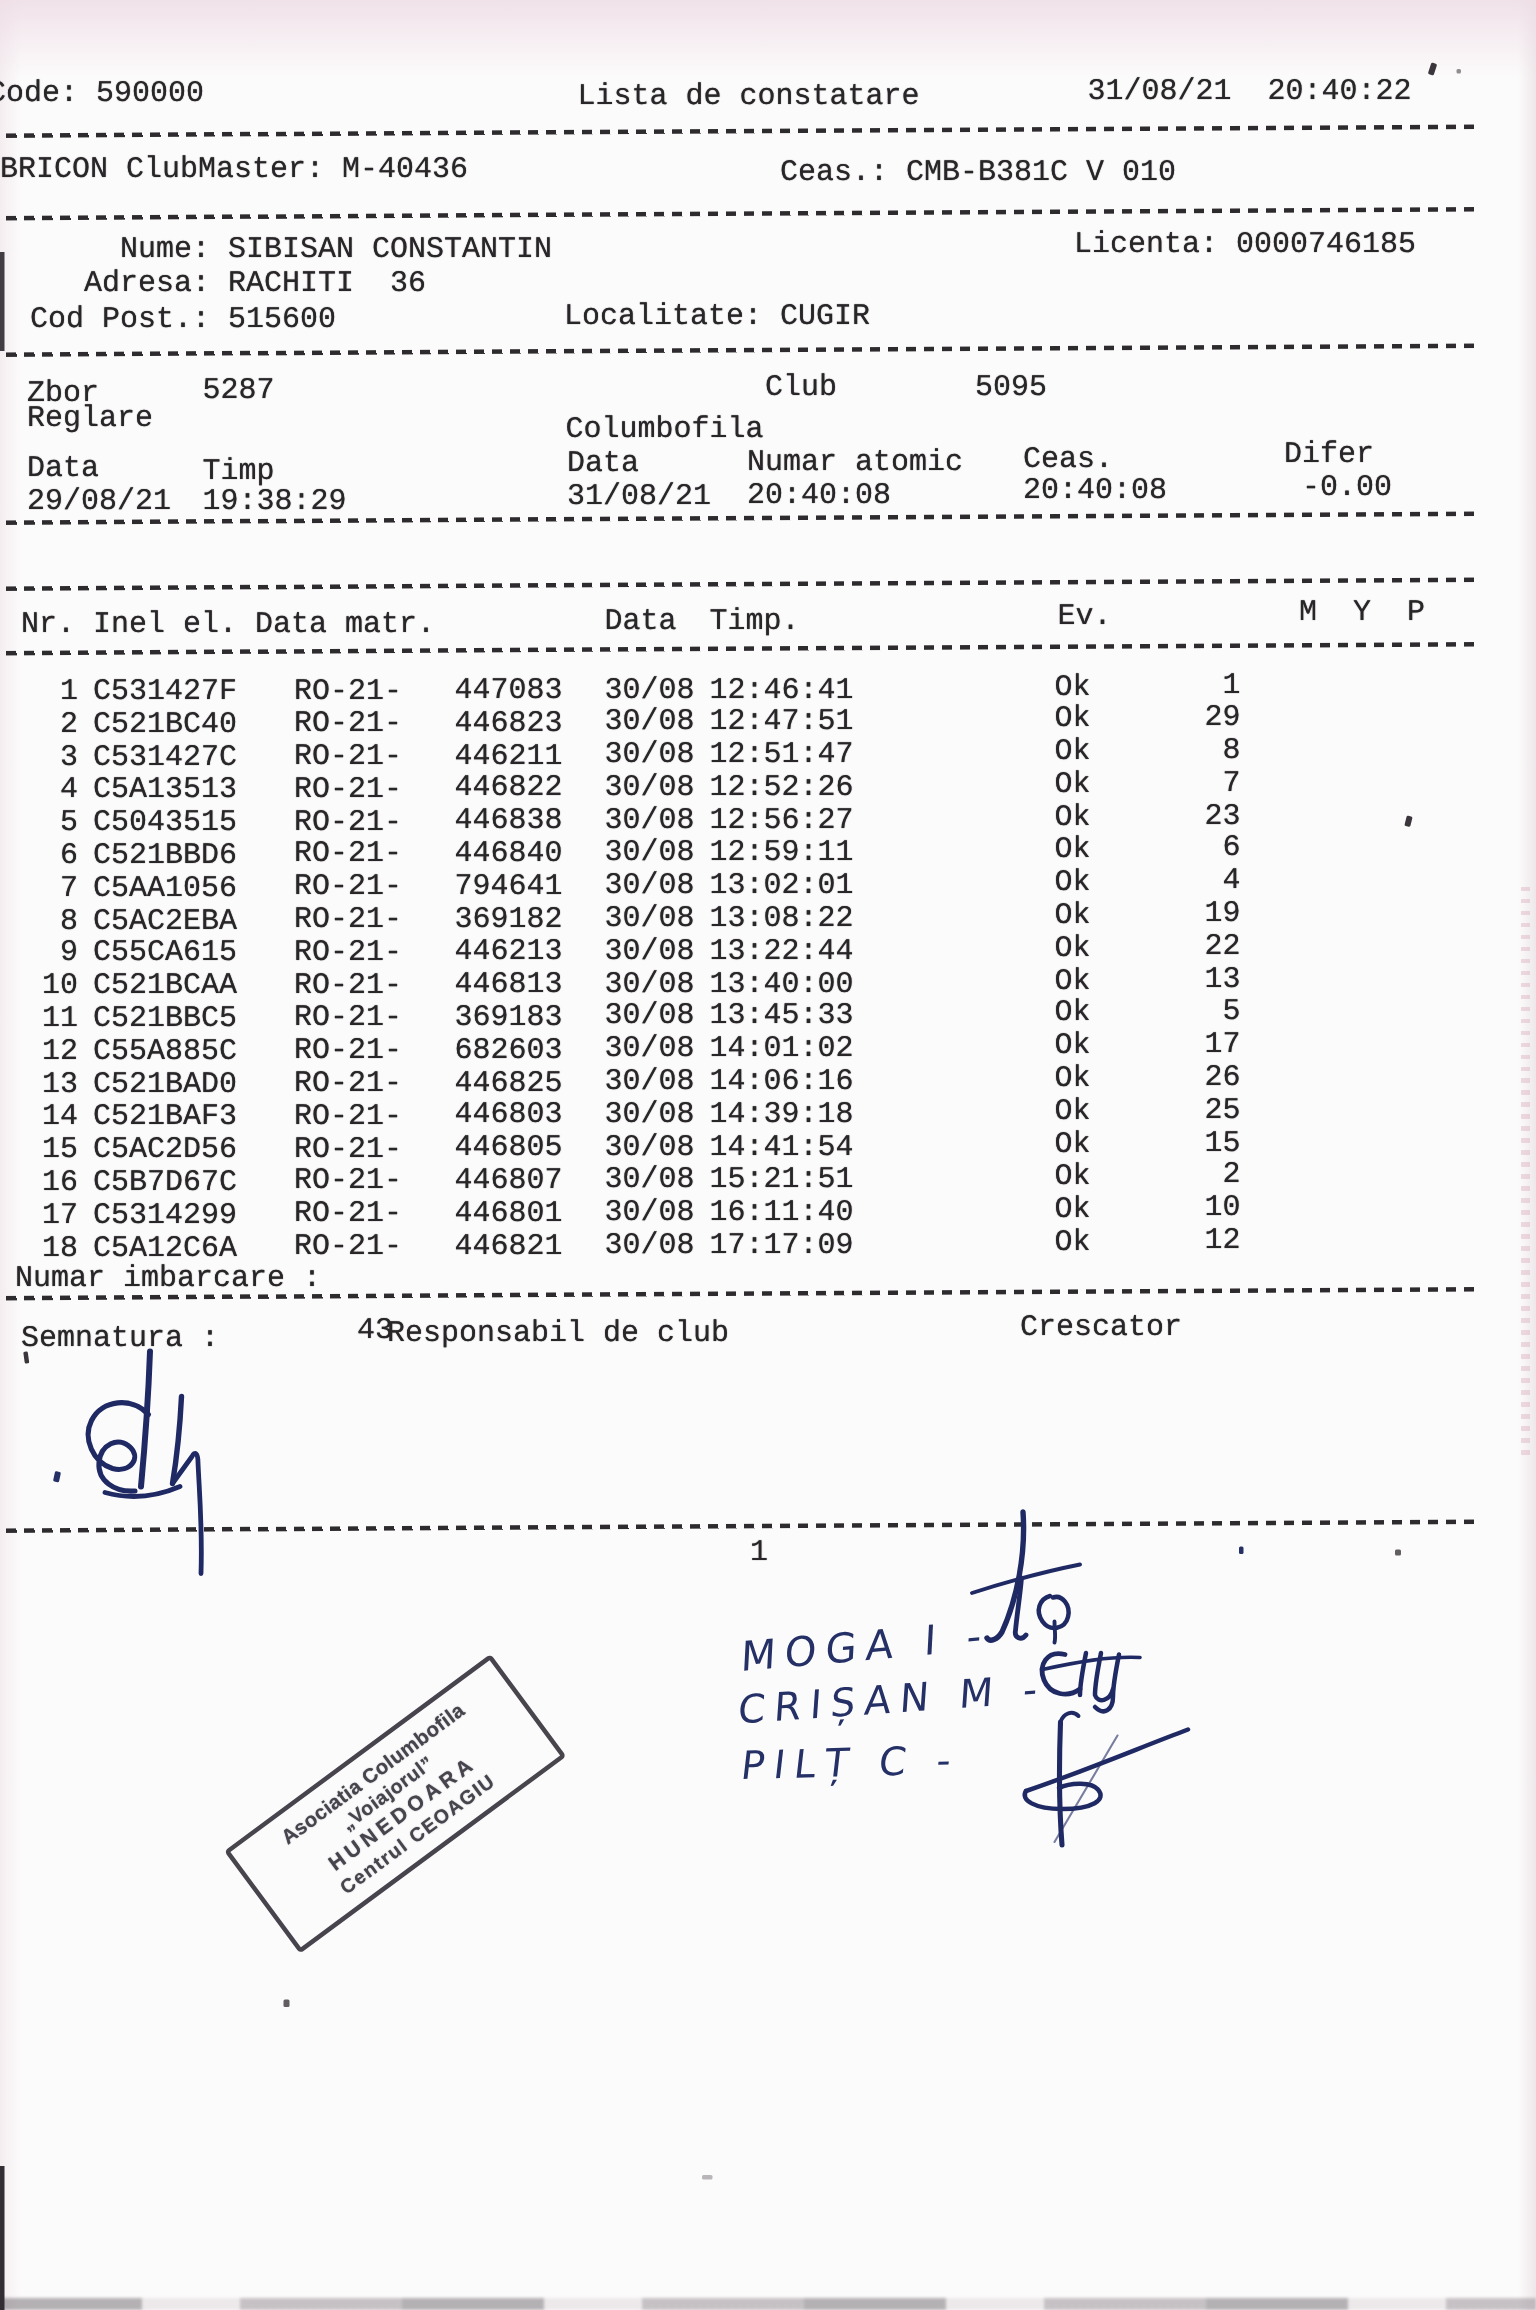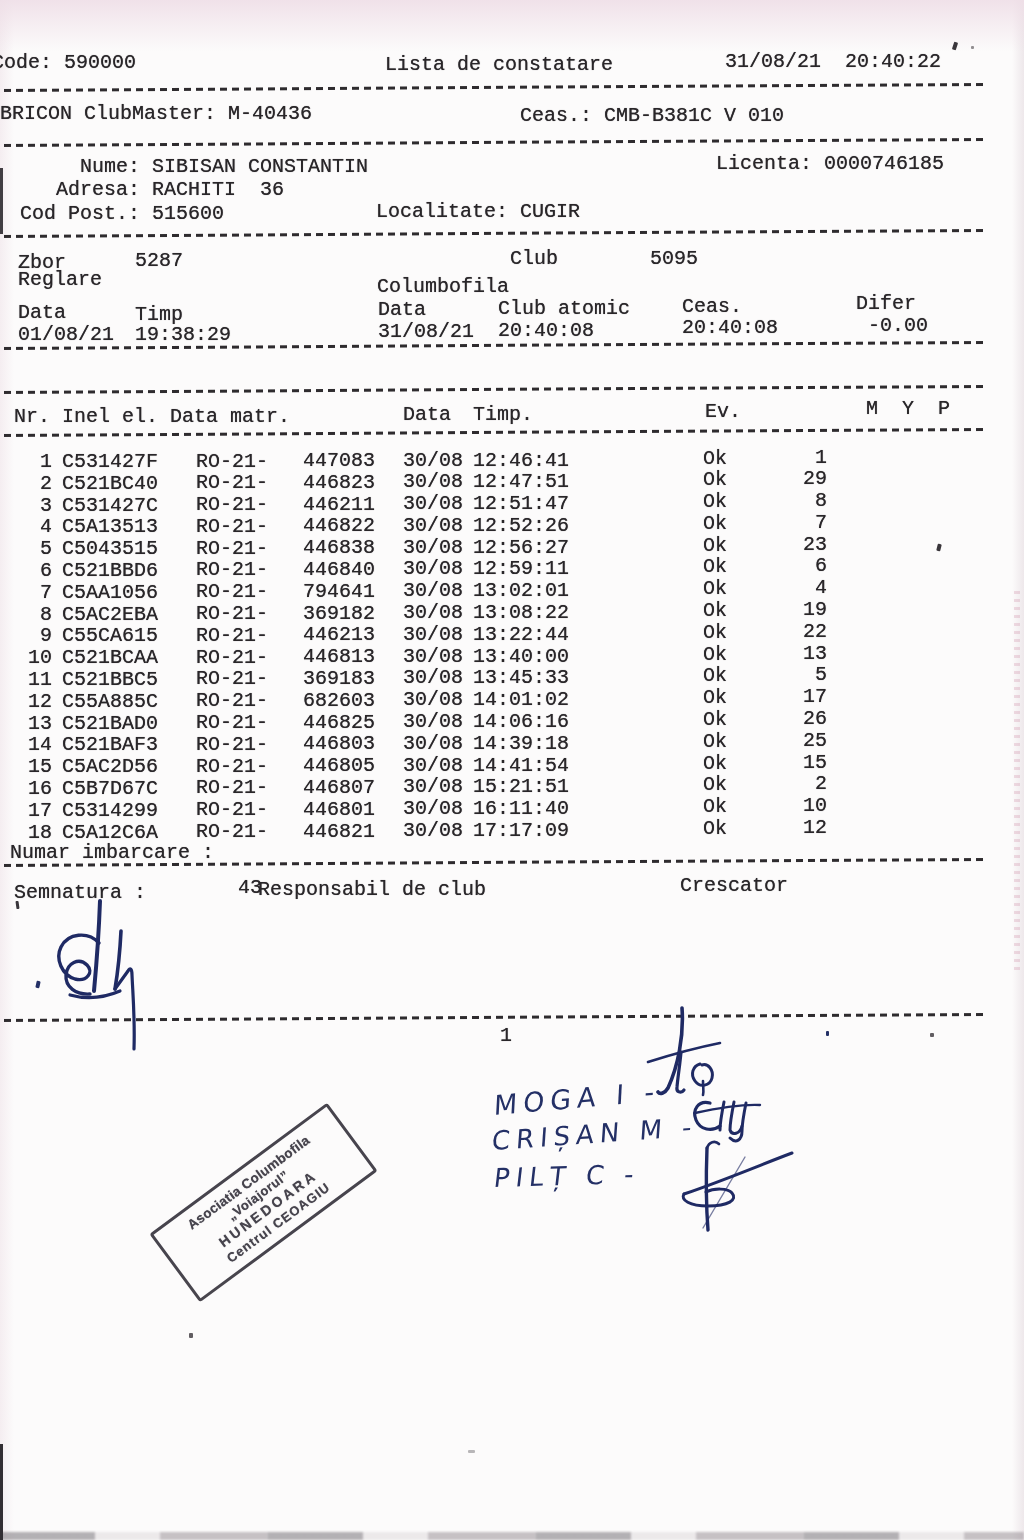--- a/index.html
+++ b/index.html
@@ -118,24 +118,24 @@
 
     <span class="ln l-zborl">Zbor</span>
     <span class="ln l-zborv">5287</span>
     <span class="ln l-clubl">Club</span>
     <span class="ln l-clubv">5095</span>
     <span class="ln l-regl">Reglare</span>
     <span class="ln l-desig">Columbofila</span>
     <span class="ln l-rdh">Data</span>
     <span class="ln l-rth">Timp</span>
     <span class="ln l-ddh">Data</span>
-    <span class="ln l-cah">Club atomic</span>
+    <span class="ln l-cah">Numar atomic</span>
     <span class="ln l-ch">Ceas.</span>
     <span class="ln l-dfh">Difer</span>
-    <span class="ln l-rdv">01/08/21</span>
+    <span class="ln l-rdv">29/08/21</span>
     <span class="ln l-rtv">19:38:29</span>
     <span class="ln l-ddv">31/08/21</span>
     <span class="ln l-cav">20:40:08</span>
     <span class="ln l-cv">20:40:08</span>
     <span class="ln l-dfv">-0.00</span>
     <div class="sep s4"></div>
 
     <div class="sep s5"></div>
 
     <span class="ln l-thr">Nr. Inel el. Data matr.</span>

